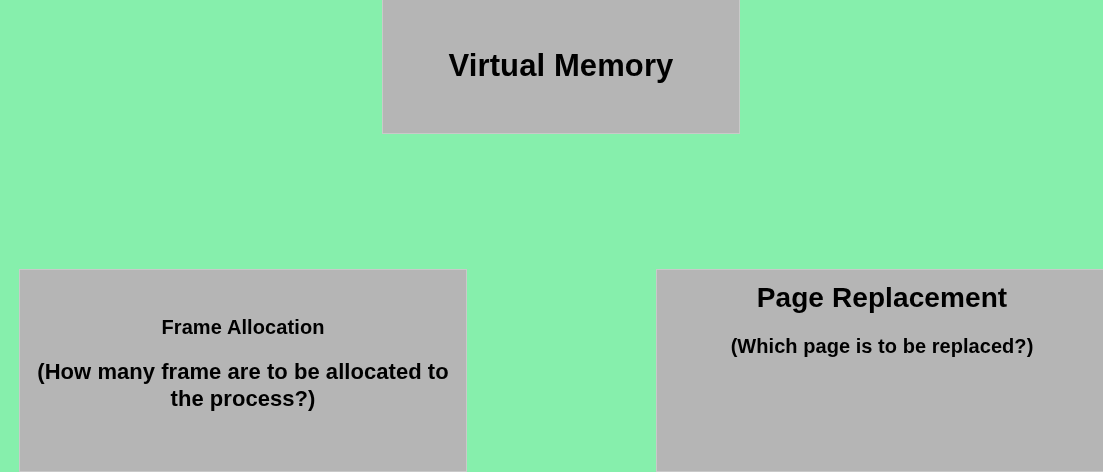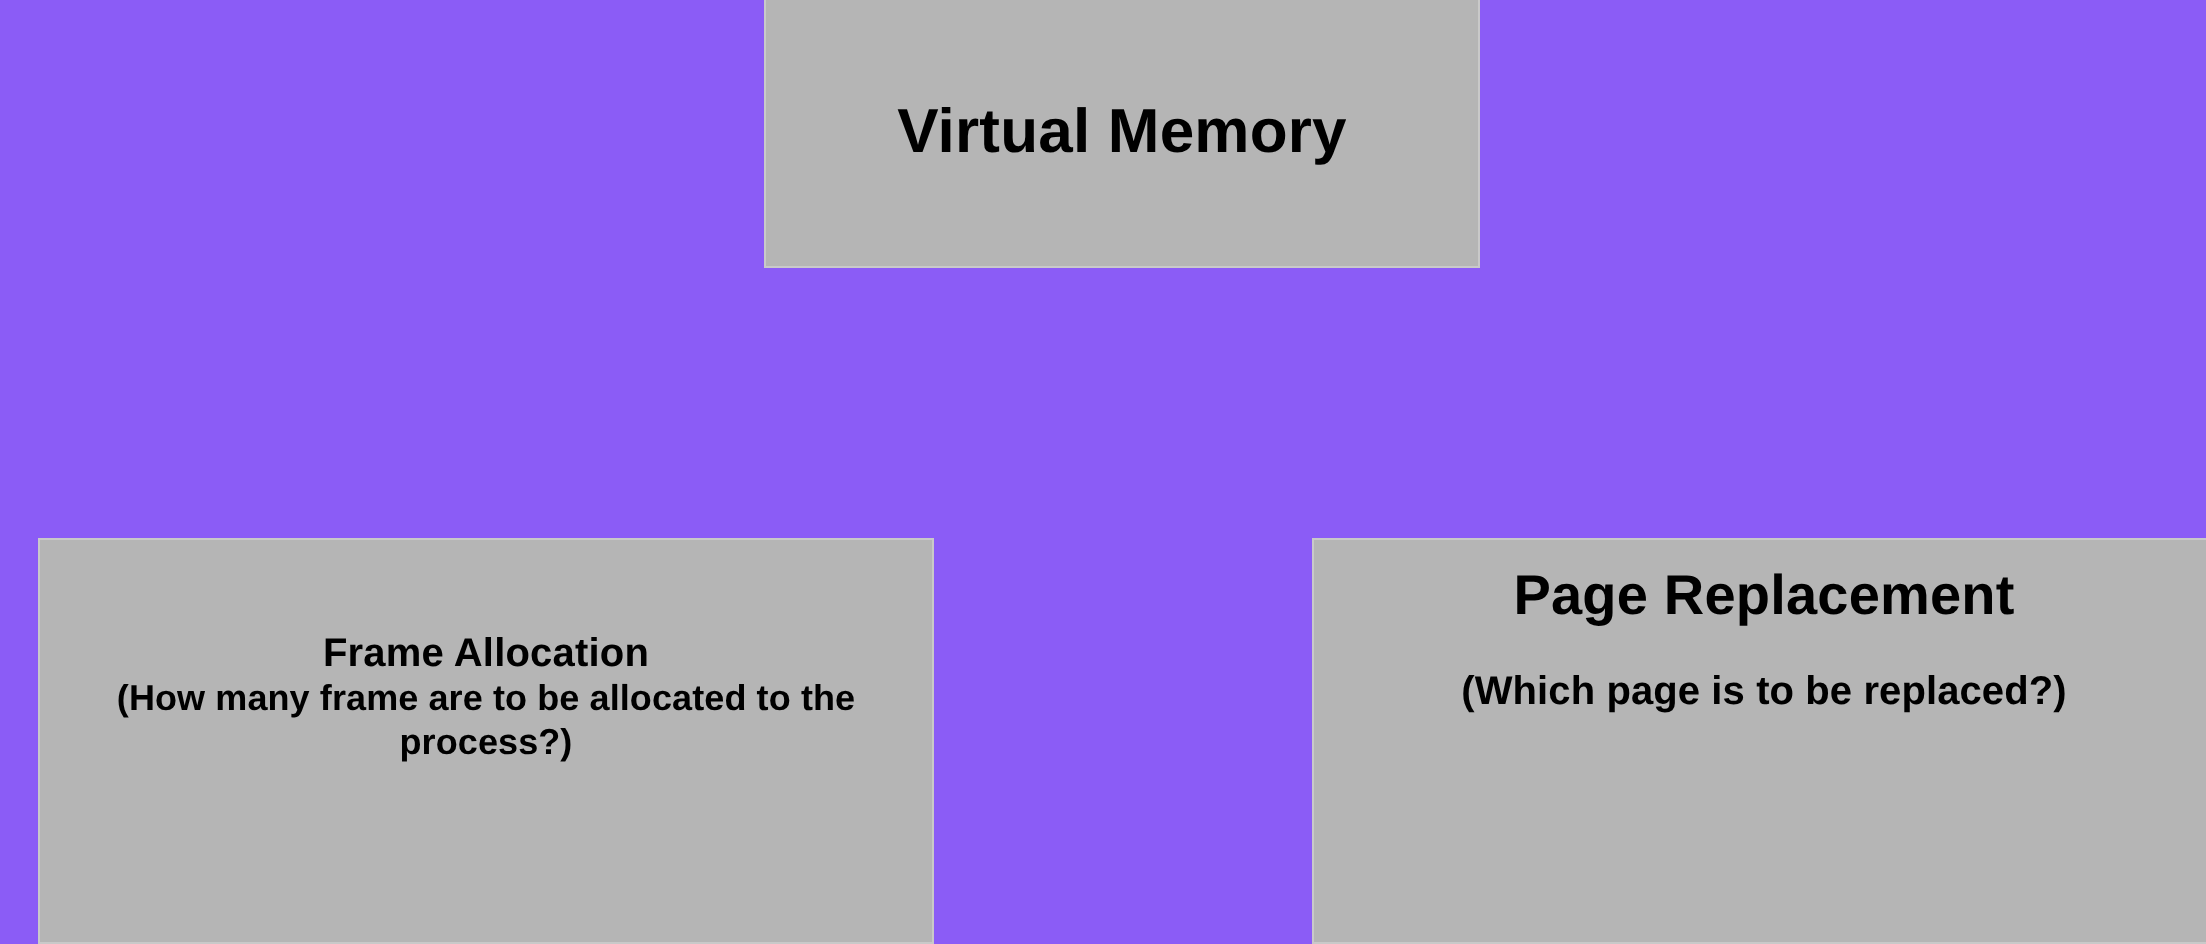--- a/index.html
+++ b/index.html
@@ -9,21 +9,21 @@
     background: #000000;
   }
   body {
     font-family: "Liberation Sans", sans-serif;
   }
 
   #canvas {
     position: relative;
     width: 1103px;
     height: 472px;
-    background: #8b5cf6;
+    background: #86efac;
     overflow: hidden;
   }
 
   
   .node {
     position: absolute;
     background: #b5b5b5;
     box-sizing: border-box;
     border: 1px solid #c9c9c9;
     display: flex;
@@ -69,21 +69,22 @@
     width: 448px;
     height: 203px;
     padding: 12px 14px 0 14px;
     justify-content: flex-start;
   }
   #node-frame-allocation .node-title {
     font-size: 20px;
     margin-top: 34px;
   }
   #node-frame-allocation .node-subtitle {
-    font-size: 18px;
+    font-size: 22px;
+    margin-top: 20px;
     max-width: 420px;
   }
 
   
   #node-page-replacement {
     left: 656px;
     top: 269px;
     width: 452px;
     height: 203px;
     padding: 12px 14px 0 14px;

